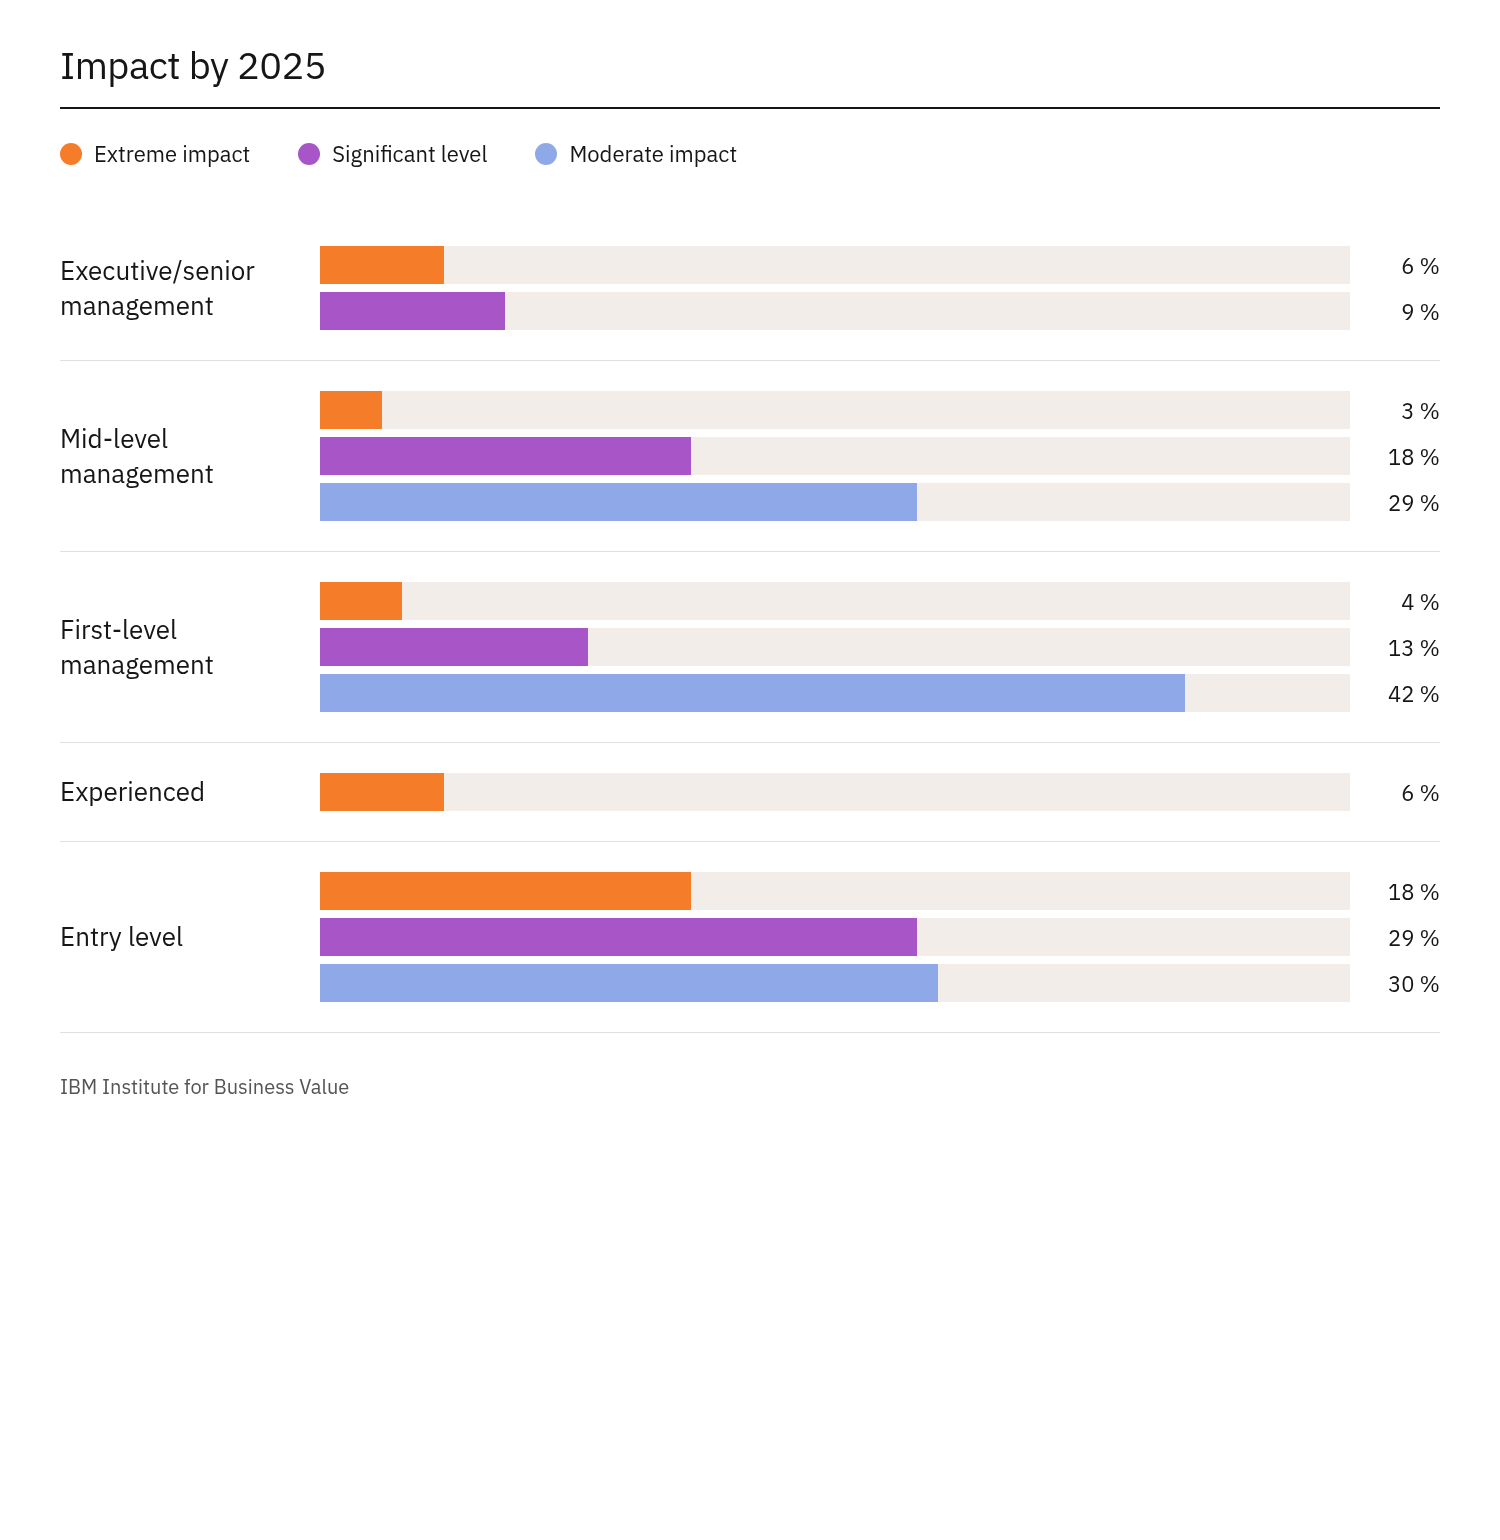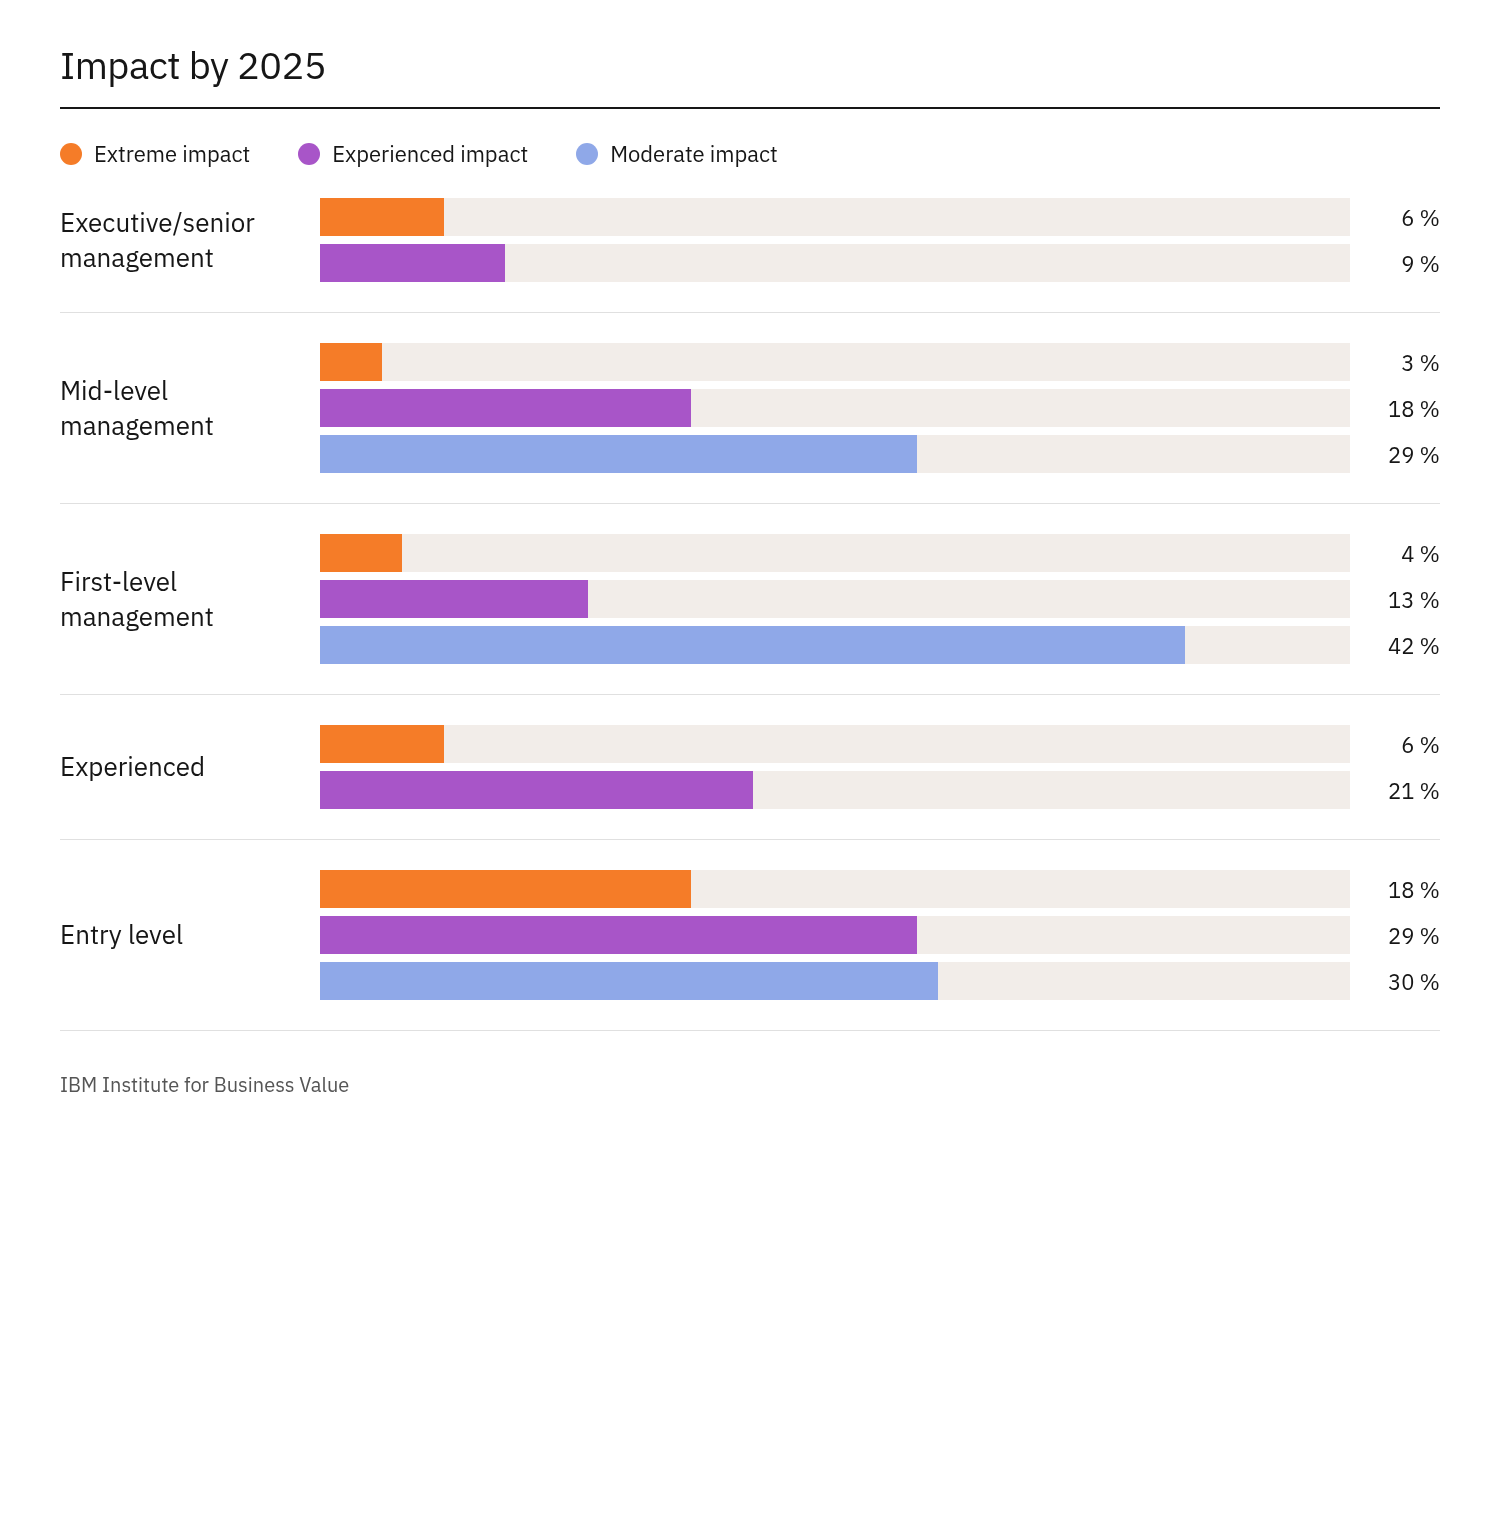--- a/index.html
+++ b/index.html
@@ -19,20 +19,21 @@
     }
     .divider-top {
       border: none;
       border-top: 2px solid #161616;
       margin-bottom: 30px;
     }
     .legend {
       display: flex;
       align-items: center;
       gap: 48px;
+      margin-bottom: 48px;
       flex-wrap: wrap;
     }
     .legend-item {
       display: flex;
       align-items: center;
       gap: 12px;
       font-size: 22px;
     }
     .legend-dot {
       width: 22px;
@@ -101,21 +102,21 @@
 <h1 class="chart-title">Impact by 2025</h1>
 <hr class="divider-top">
 
 <div class="legend" id="legend-container">
     <div class="legend-item">
       <span class="legend-dot" style="background:#f57c28"></span>
       <span>Extreme impact</span>
     </div>
     <div class="legend-item">
       <span class="legend-dot" style="background:#a855c8"></span>
-      <span>Experienced impact</span>
+      <span>Significant level</span>
     </div>
     <div class="legend-item">
       <span class="legend-dot" style="background:#8fa8e8"></span>
       <span>Moderate impact</span>
     </div>
   </div>
 
 <div class="chart-section" id="chart-container">
     <div class="category-block">
       <div class="category-label">Executive/senior<br>management</div>
@@ -182,26 +183,20 @@
     </div>
     <div class="category-block">
       <div class="category-label">Experienced</div>
       <div class="bars-area">
         <div class="bar-row">
           <div class="bar-track">
             <div class="bar-fill" style="width: 12%; background: rgb(245, 124, 40);"></div>
           </div>
           <div class="bar-label">6 %</div>
         </div>
-        <div class="bar-row">
-          <div class="bar-track">
-            <div class="bar-fill" style="width: 42%; background: rgb(168, 85, 200);"></div>
-          </div>
-          <div class="bar-label">21 %</div>
-        </div>
       </div>
     </div>
     <div class="category-block">
       <div class="category-label">Entry level</div>
       <div class="bars-area">
         <div class="bar-row">
           <div class="bar-track">
             <div class="bar-fill" style="width: 36%; background: rgb(245, 124, 40);"></div>
           </div>
           <div class="bar-label">18 %</div>

